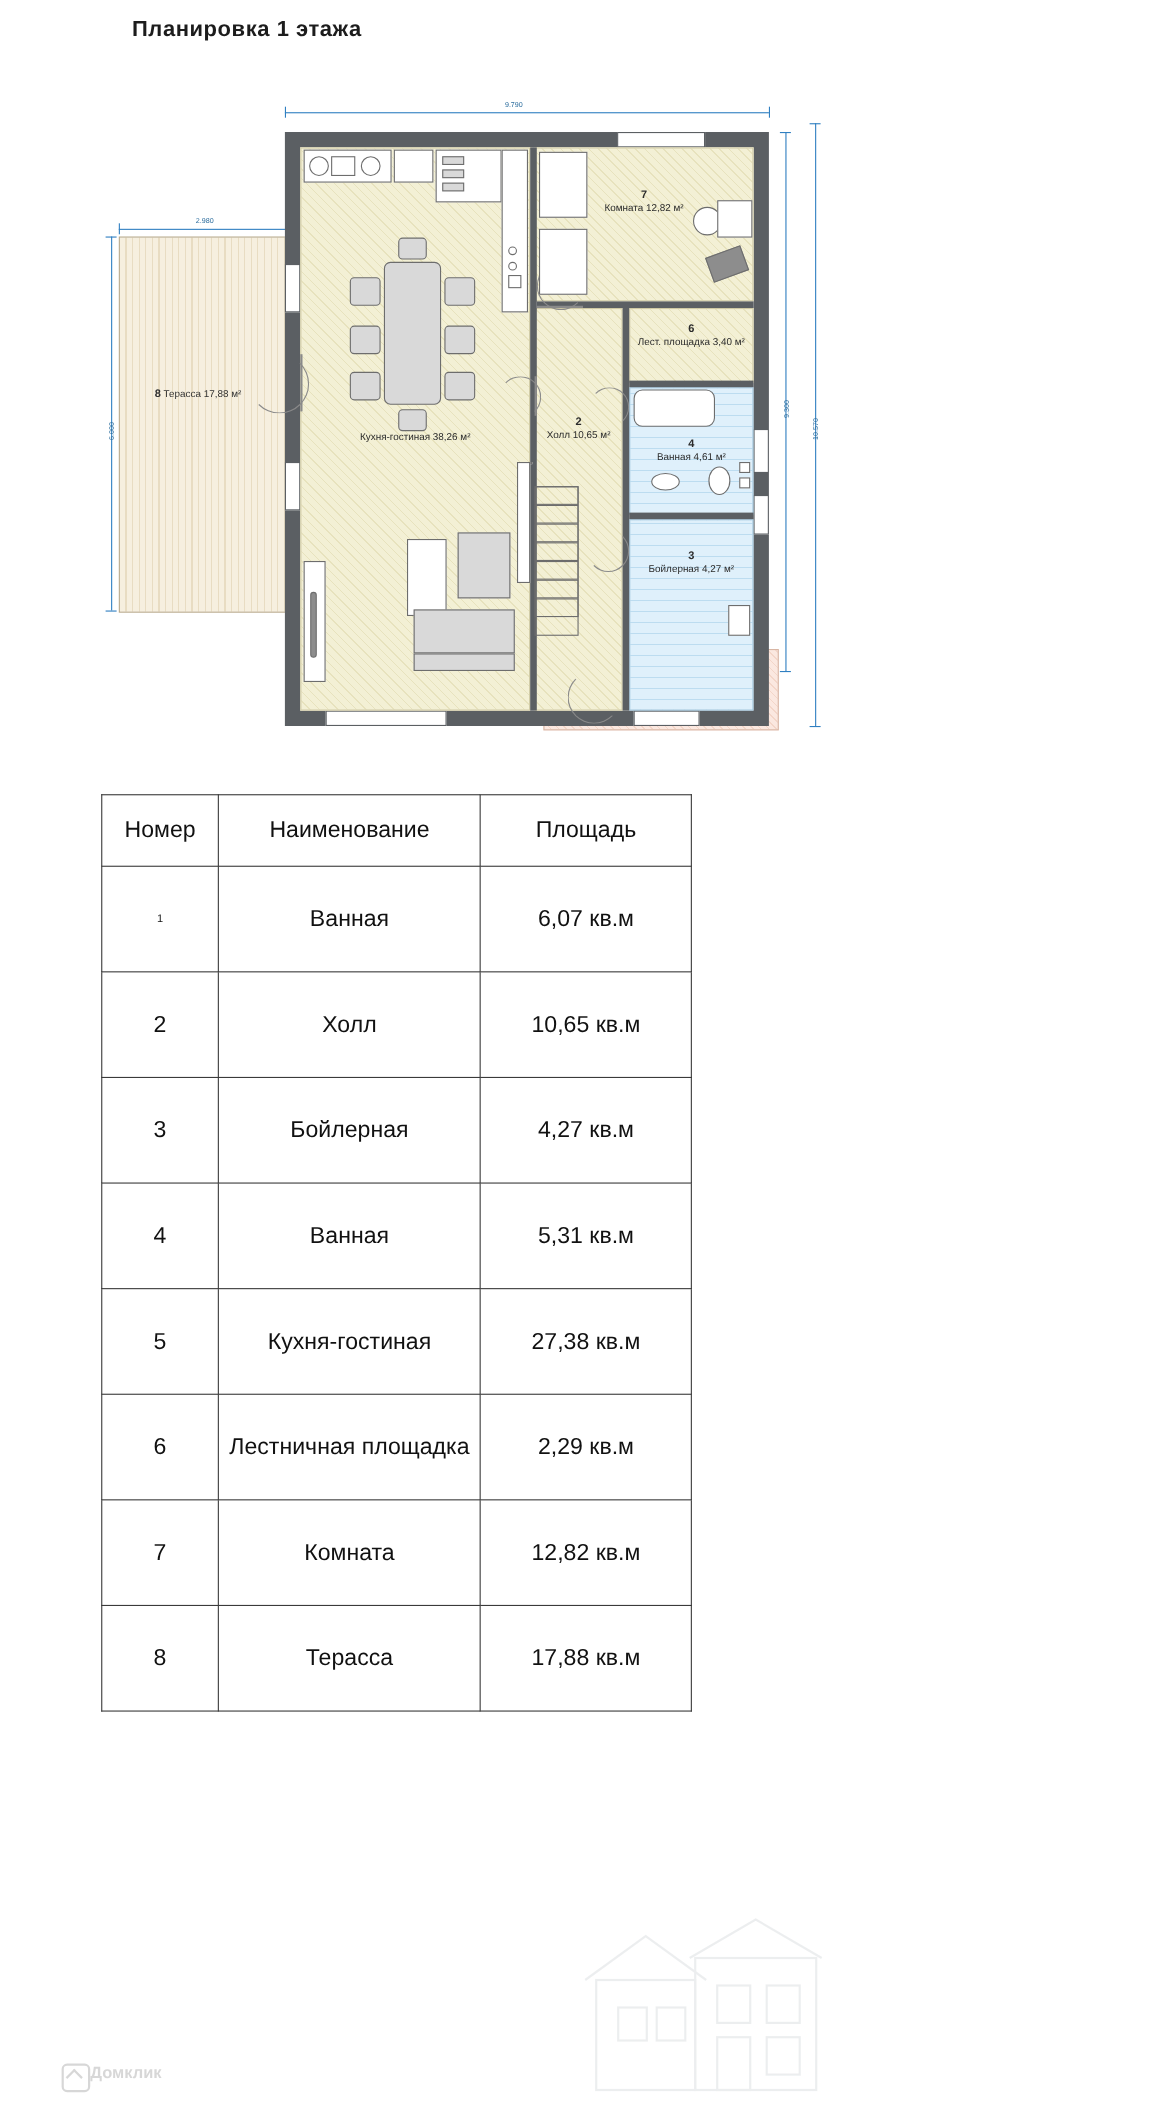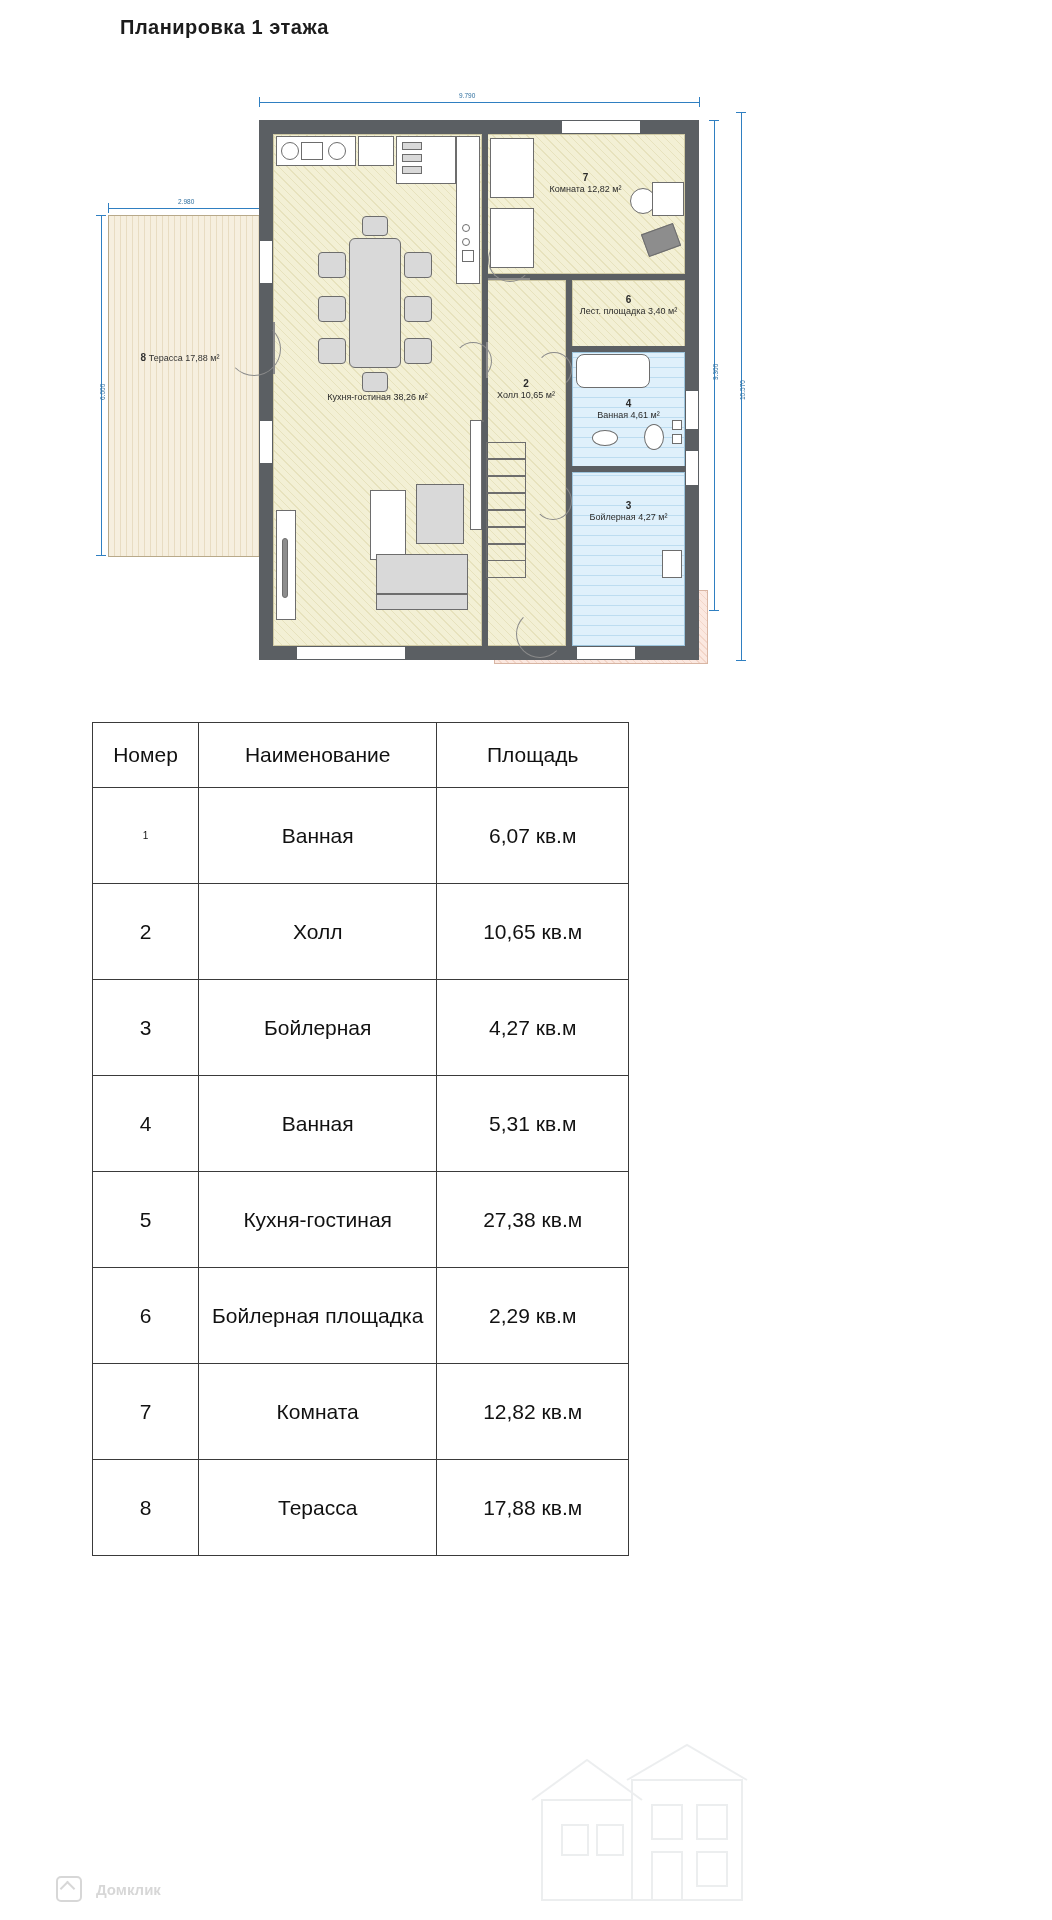--- a/index.html
+++ b/index.html
@@ -201,22 +201,21 @@
   .tbl td.name-cell { width: 294px; }
   .tbl td.area-cell { width: 252px; text-align: center; }
   .tbl td.small-num { font-size: 10px; }
 
   
   .watermark {
     position: absolute;
     left: 40px;
     bottom: 18px;
     display: flex;
-    align-items: center;
-    gap: 14px;
+    gap: 0;
     opacity: 0.35;
     padding-left: 16px;
   }
   .wm-logo {
     width: 22px; height: 22px;
     border: 2px solid #8e8e8e;
     border-radius: 5px;
     position: relative;
   }
   .wm-logo:after {
@@ -455,21 +454,21 @@
       <td class="name-cell">Ванная</td>
       <td class="area-cell">5,31 кв.м</td>
     </tr>
     <tr>
       <td class="num-cell">5</td>
       <td class="name-cell">Кухня-гостиная</td>
       <td class="area-cell">27,38 кв.м</td>
     </tr>
     <tr>
       <td class="num-cell">6</td>
-      <td class="name-cell">Бойлерная площадка</td>
+      <td class="name-cell">Лестничная площадка</td>
       <td class="area-cell">2,29 кв.м</td>
     </tr>
     <tr>
       <td class="num-cell">7</td>
       <td class="name-cell">Комната</td>
       <td class="area-cell">12,82 кв.м</td>
     </tr>
     <tr>
       <td class="num-cell">8</td>
       <td class="name-cell">Терасса</td>

